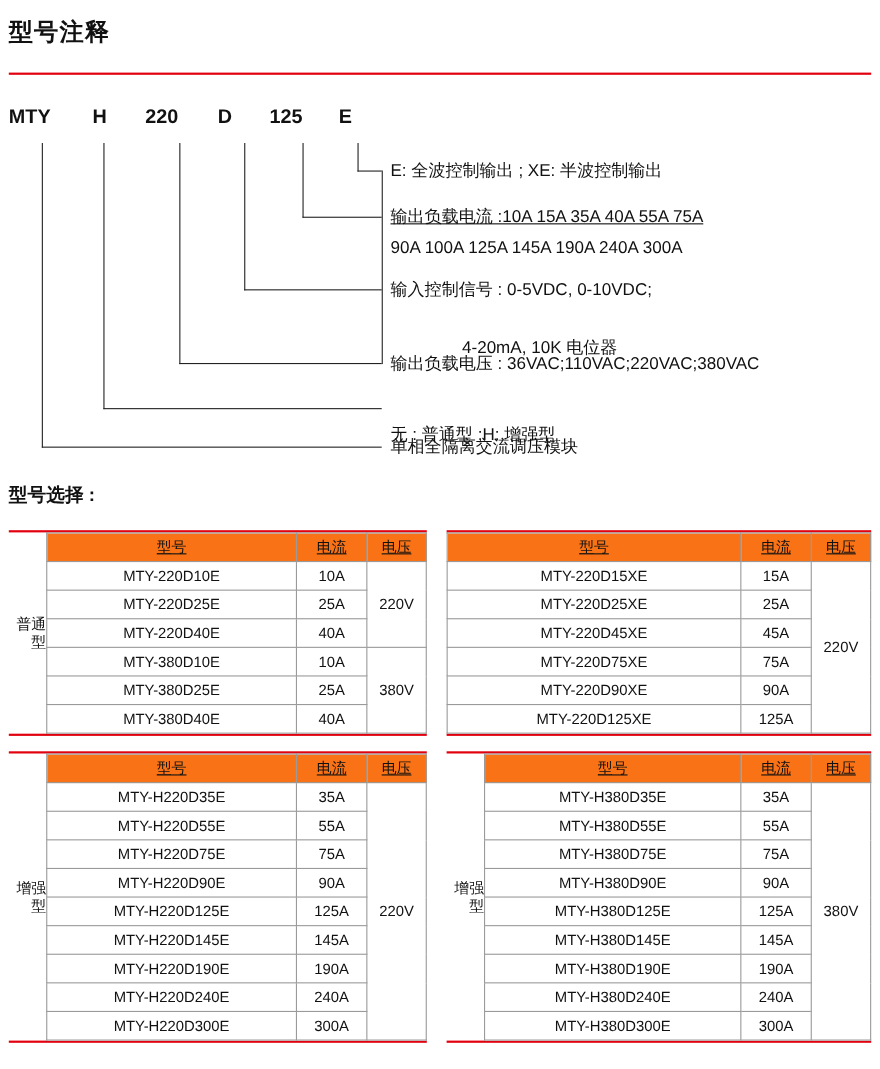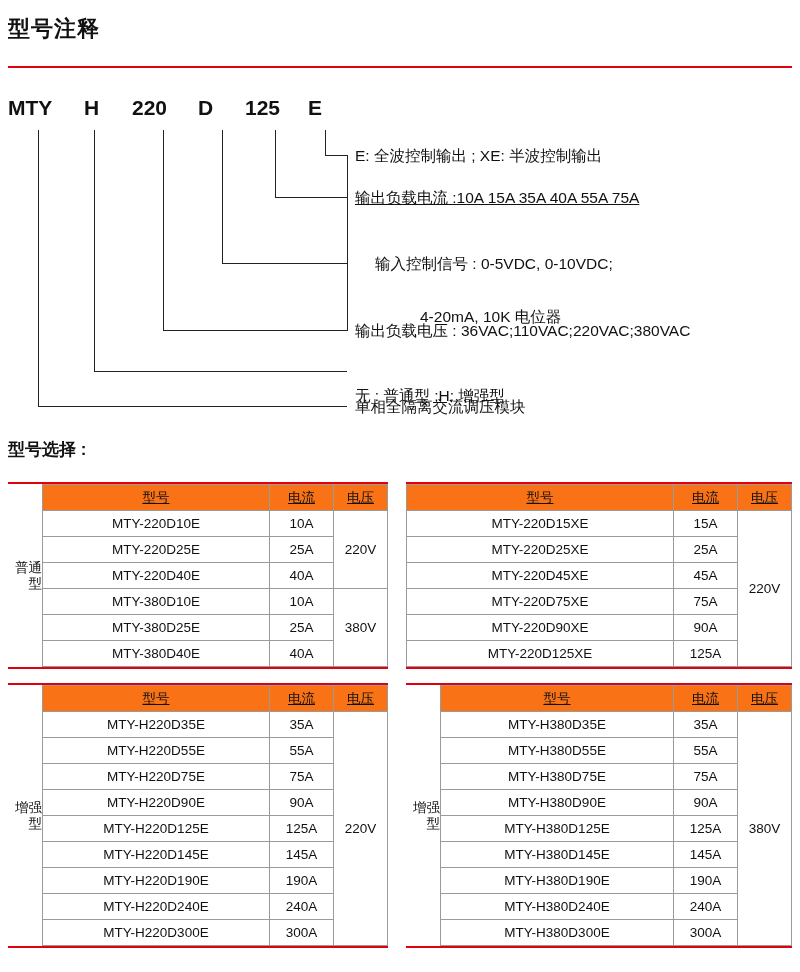--- a/index.html
+++ b/index.html
@@ -33,21 +33,21 @@
   }
 
   
   .code-row {
     position: absolute;
     left: 8px; top: 96px;
     width: 784px; height: 34px;
   }
   .code-seg {
     position: absolute;
-    font-size: 21px;
+    font-size: 18px;
     font-weight: bold;
     color: #111;
     white-space: nowrap;
   }
 
   
   .vline { position: absolute; width: 1px; background: #222; }
   .hline { position: absolute; height: 1px; background: #222; }
 
   
@@ -143,22 +143,23 @@
   <div class="hline" style="left:94px; top:371px; width:253px;"></div>
 
   <div class="vline" style="left:38px; top:130px; height:277px;"></div>
   <div class="hline" style="left:38px; top:406px; width:309px;"></div>
 
   <div class="vline" style="left:347px; top:155px; height:176px;"></div>
 
   <div class="anno" style="left:355px; top:146px;">E: 全波控制输出 ; XE: 半波控制输出</div>
 
   <div class="anno" style="left:355px; top:188px;text-decoration:underline;">输出负载电流 :10A 15A 35A 40A 55A 75A</div>
-
-  <div class="anno" style="left:355px; top:254px;margin-left:20px;">输入控制信号 : 0-5VDC, 0-10VDC;</div>
+  <div class="anno" style="left:355px; top:216px;">90A 100A 125A 145A 190A 240A 300A</div>
+
+  <div class="anno" style="left:355px; top:254px;">输入控制信号 : 0-5VDC, 0-10VDC;</div>
   <div class="anno" style="left:420px; top:288px;margin-top:19px;">4-20mA, 10K 电位器</div>
 
   <div class="anno" style="left:355px; top:321px;">输出负载电压 : 36VAC;110VAC;220VAC;380VAC</div>
 
   <div class="anno" style="left:355px; top:362px;margin-top:24px;">无 : 普通型 ;H: 增强型</div>
 
   <div class="anno" style="left:355px; top:397px;">单相全隔离交流调压模块</div>
 
   <div class="sub-title">型号选择 :</div>
 

